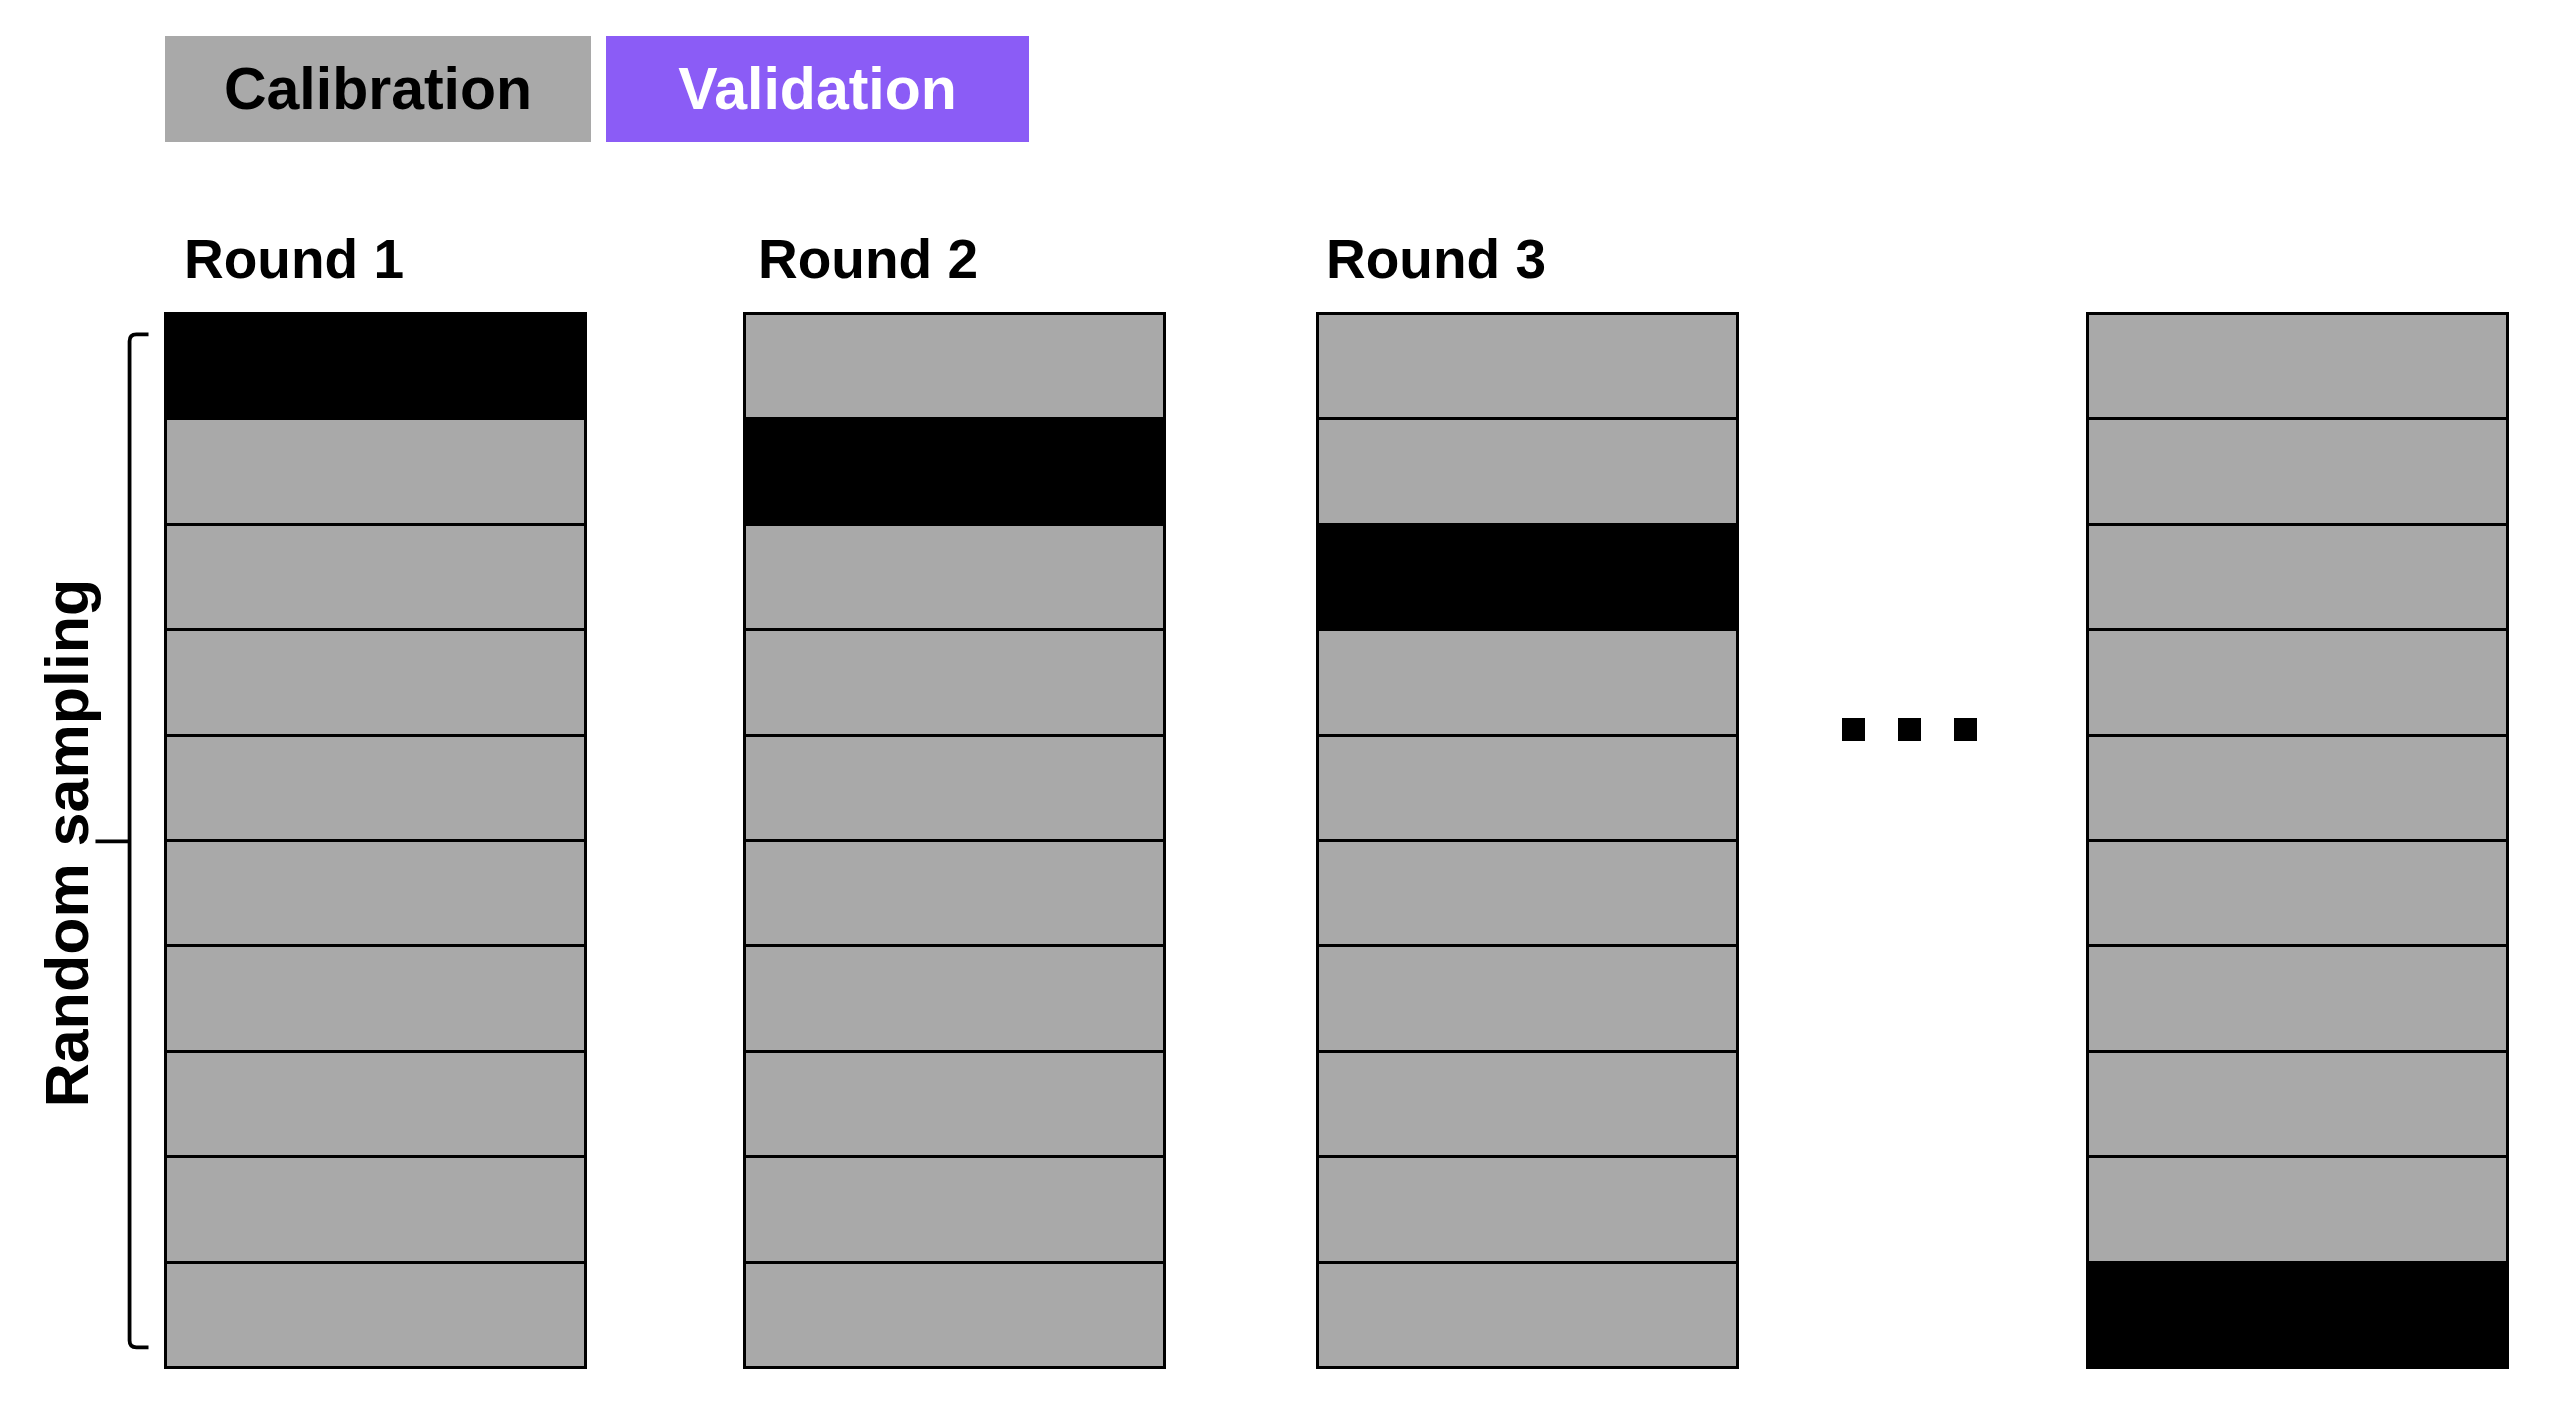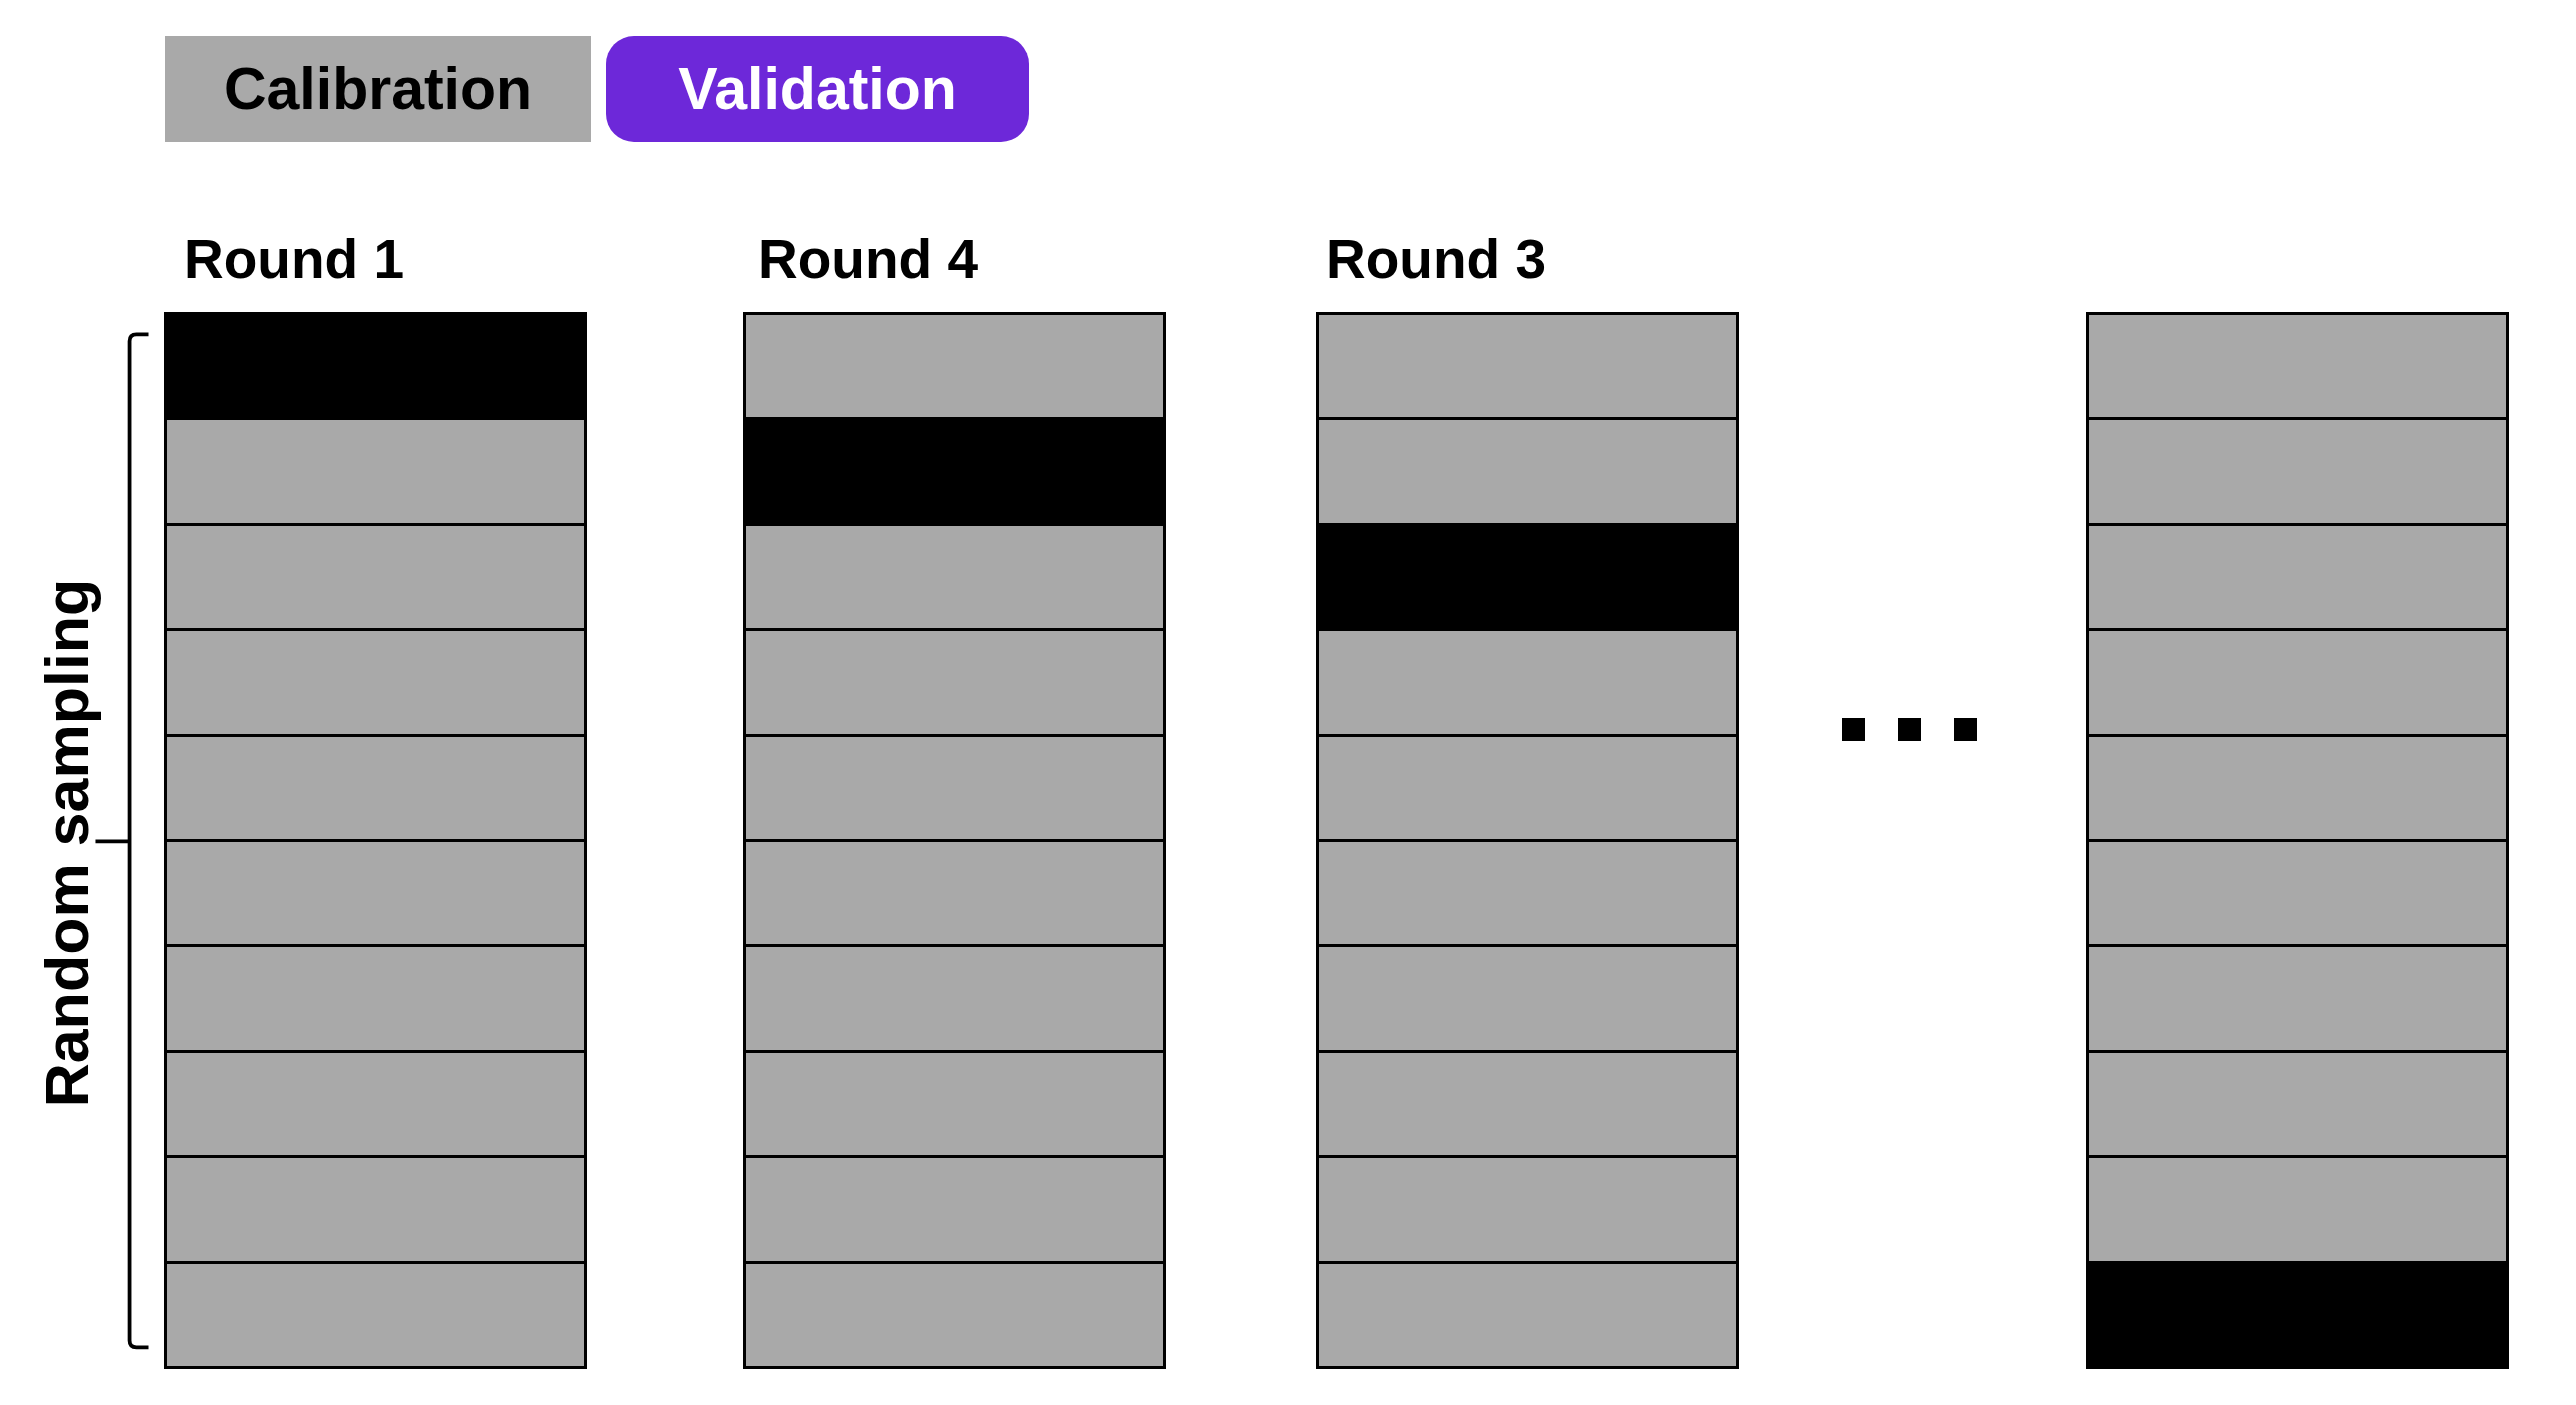--- a/index.html
+++ b/index.html
@@ -88,26 +88,26 @@
   }
 </style>
 </head>
 <body>
 
 <div class="canvas">
 
   <div class="legend-box cal" style="background: rgb(169, 169, 169); color: rgb(0, 0, 0);">
     <span>Calibration</span>
   </div>
-  <div class="legend-box val" style="background: #6d28d9; color: rgb(255, 255, 255); border-radius: 28px;">
+  <div class="legend-box val" style="background: #8b5cf6; color: rgb(255, 255, 255);">
     <span>Validation</span>
   </div>
 
   <div class="round-label" style="left:184px">Round 1</div>
-  <div class="round-label" style="left:758px">Round 4</div>
+  <div class="round-label" style="left:758px">Round 2</div>
   <div class="round-label" style="left:1326px">Round 3</div>
 
   <div class="column" style="left:164px">
       <div class="cell" style="background: rgb(0, 0, 0);"></div>
       <div class="cell" style="background: rgb(169, 169, 169);"></div>
       <div class="cell" style="background: rgb(169, 169, 169);"></div>
       <div class="cell" style="background: rgb(169, 169, 169);"></div>
       <div class="cell" style="background: rgb(169, 169, 169);"></div>
       <div class="cell" style="background: rgb(169, 169, 169);"></div>
       <div class="cell" style="background: rgb(169, 169, 169);"></div>

